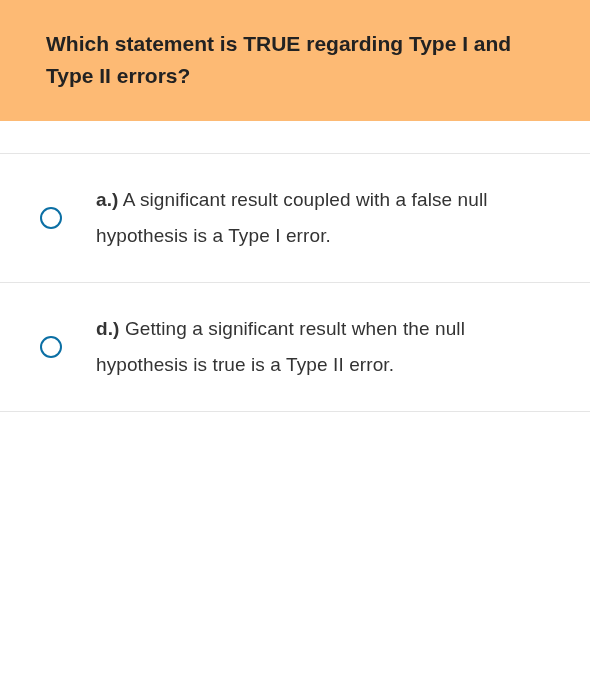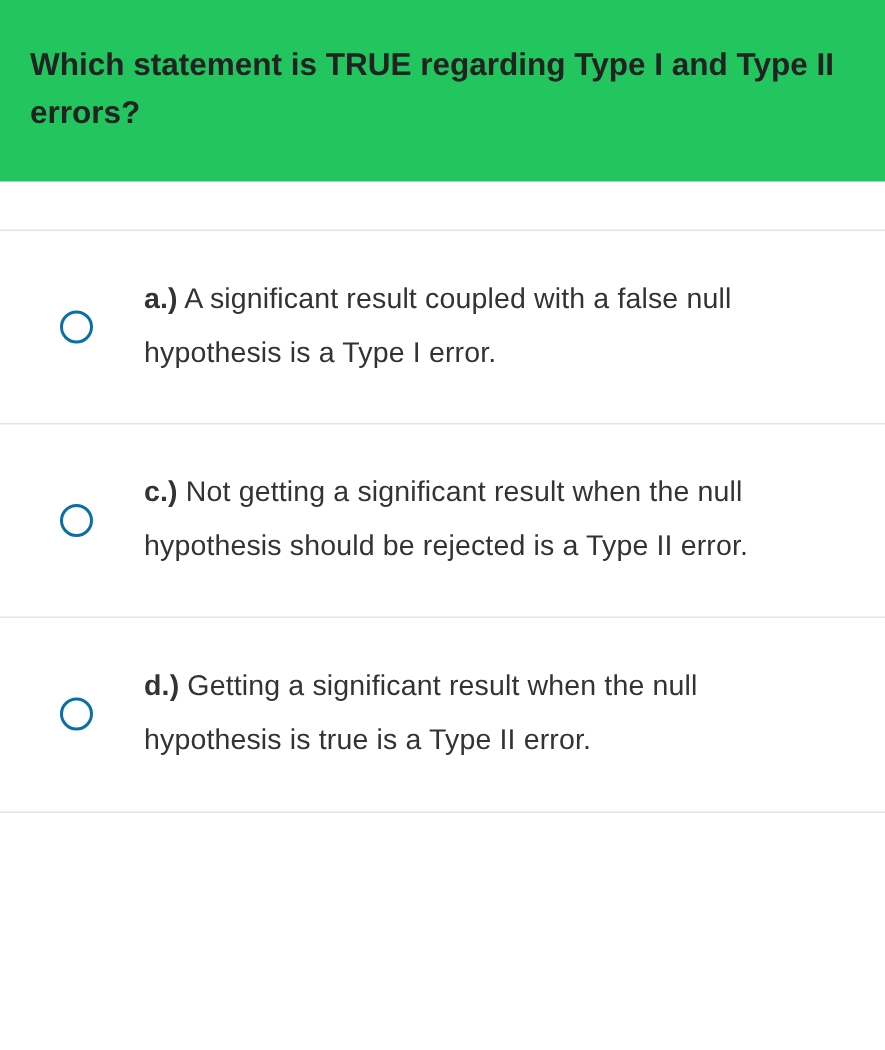--- a/index.html
+++ b/index.html
@@ -7,22 +7,22 @@
       padding: 0;
       box-sizing: border-box;
     }
     body {
       font-family: -apple-system, BlinkMacSystemFont, "Segoe UI", Helvetica, Arial, sans-serif;
       width: 590px;
       background: #fff;
       color: #333;
     }
     .question-header {
-      background: #22c55e;
-      padding: 28px 30px 30px 20px;
+      background: #fdba74;
+      padding: 28px 30px 30px 46px;
     }
     .question-title {
       font-size: 21px;
       font-weight: 700;
       color: #222;
       line-height: 1.5;
     }
     .options-list {
       background: #fff;
     }
@@ -67,27 +67,20 @@
 
   <div class="option-row">
     <div class="radio-circle"></div>
     <div class="option-text">
       <span class="option-letter">a.)</span>
       <span>A significant result coupled with a false null hypothesis is a Type I error.</span>
     </div>
   </div>
 
 
-  <div class="option-row">
-    <div class="radio-circle"></div>
-    <div class="option-text">
-      <span class="option-letter">c.)</span>
-      <span>Not getting a significant result when the null hypothesis should be rejected is a Type II error.</span>
-    </div>
-  </div>
 
   <div class="option-row">
     <div class="radio-circle"></div>
     <div class="option-text">
       <span class="option-letter">d.)</span>
       <span>Getting a significant result when the null hypothesis is true is a Type II error.</span>
     </div>
   </div>
 
 </div>

